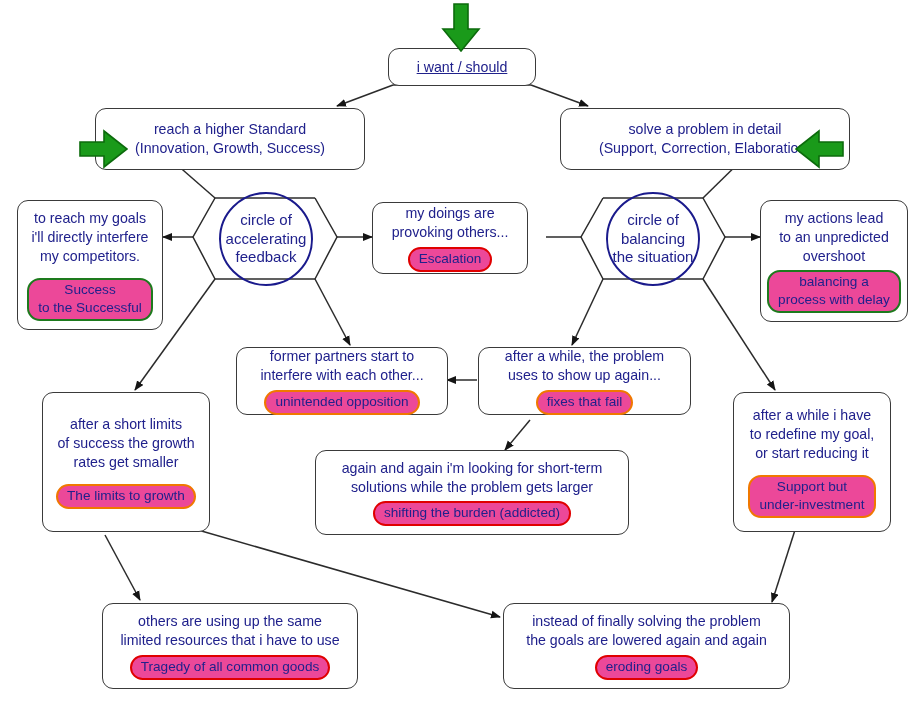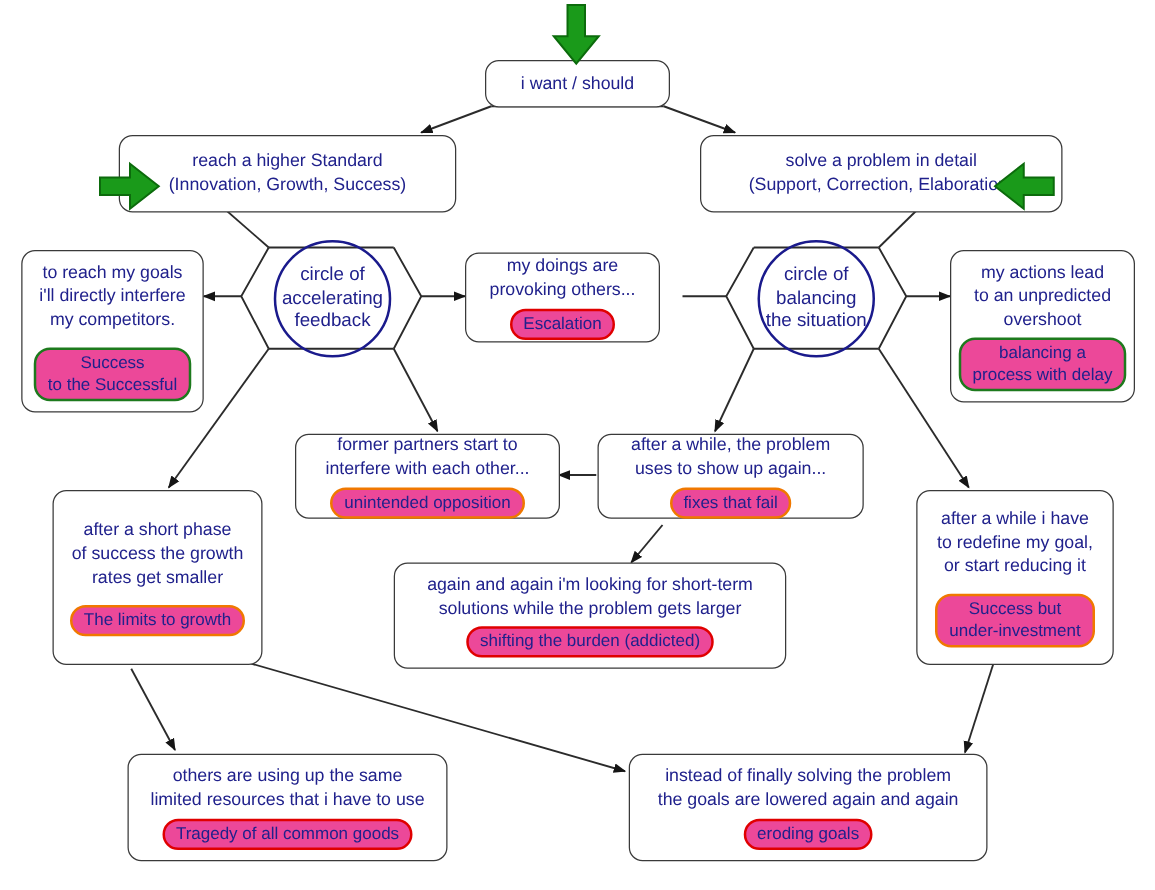--- a/index.html
+++ b/index.html
@@ -135,21 +135,21 @@
   <svg class="garrow" style="left:437px;top:2px;" width="48" height="52">
     <path d="M17,2 L31,2 L31,27 L42,27 L24,49 L6,27 L17,27 z" fill="#1a9a1a" stroke="#0c6b0c" stroke-width="1.6"></path>
   </svg>
   <svg class="garrow" style="left:78px;top:128px;" width="52" height="44">
     <path d="M2,14 L26,14 L26,3 L49,21 L26,39 L26,28 L2,28 z" fill="#1a9a1a" stroke="#0c6b0c" stroke-width="1.6"></path>
   </svg>
   <svg class="garrow" style="left:793px;top:128px;" width="52" height="44">
     <path d="M50,14 L26,14 L26,3 L3,21 L26,39 L26,28 L50,28 z" fill="#1a9a1a" stroke="#0c6b0c" stroke-width="1.6"></path>
   </svg>
 
-  <div class="node" style="left:388px;top:48px;width:148px;height:38px;">
+  <div class="node" style="left:388px;top:48px;width:148px;height:38px;text-decoration:underline;">
     <span class="txt">i want / should</span>
   </div>
 
   <div class="node" style="left:95px;top:108px;width:270px;height:62px;">
     <span class="txt">reach a higher Standard
 (Innovation, Growth, Success)</span>
   </div>
 
   <div class="node" style="left:560px;top:108px;width:290px;height:62px;">
     <span class="txt">solve a problem in detail
@@ -184,37 +184,37 @@
     <span class="tag orange">unintended opposition</span>
   </div>
 
   <div class="node" style="left:478px;top:347px;width:213px;height:68px;">
     <span class="txt">after a while, the problem
 uses to show up again...</span>
     <span class="tag orange">fixes that fail</span>
   </div>
 
   <div class="node" style="left:42px;top:392px;width:168px;height:140px;">
-    <span class="txt">after a short phase
+    <span class="txt">after a short limits
 of success the growth
 rates get smaller</span>
     <span class="tag orange gap">The limits to growth</span>
   </div>
 
   <div class="node" style="left:315px;top:450px;width:314px;height:85px;">
     <span class="txt">again and again i'm looking for short-term
 solutions while the problem gets larger</span>
     <span class="tag red">shifting the burden (addicted)</span>
   </div>
 
   <div class="node" style="left:733px;top:392px;width:158px;height:140px;">
     <span class="txt">after a while i have
 to redefine my goal,
 or start reducing it</span>
-    <span class="tag orange gap">Success but
+    <span class="tag orange gap">Support but
 under-investment</span>
   </div>
 
   <div class="node" style="left:102px;top:603px;width:256px;height:86px;">
     <span class="txt">others are using up the same
 limited resources that i have to use</span>
     <span class="tag red">Tragedy of all common goods</span>
   </div>
 
   <div class="node" style="left:503px;top:603px;width:287px;height:86px;">

